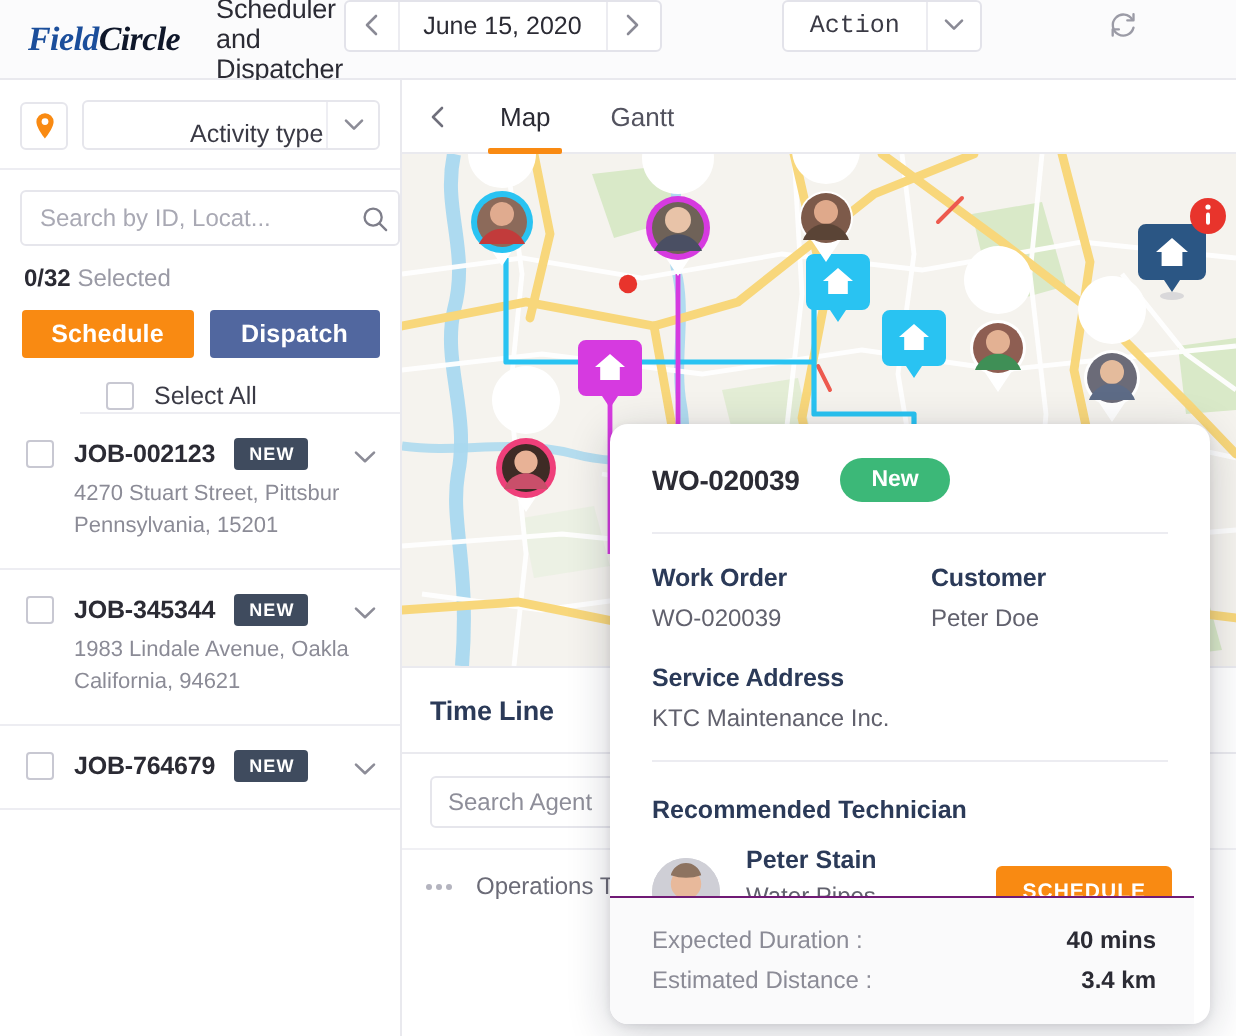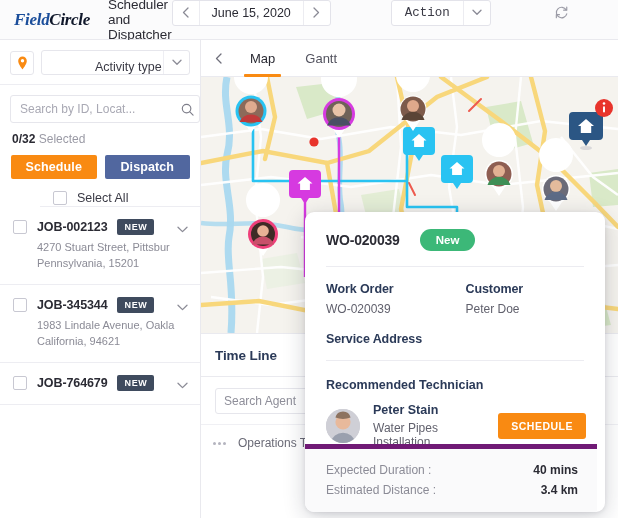--- a/index.html
+++ b/index.html
@@ -173,21 +173,21 @@
   .avatar { width:34px; height:34px; border-radius:50%; overflow:hidden;
     background:#cfcfd6; position:relative; flex:none; }
   .techtxt { margin-left:13px; }
   .techname { font-size:12.5px; font-weight:bold; color:#2b3a58; }
   .techrole { margin-top:4px; font-size:12px; color:#61616d; }
   .schedbtn { margin-left:auto; margin-right:19px; background:#f98a12; color:#fff;
     border:none; border-radius:3px; height:26px; padding:0 13px; cursor:pointer;
     font-size:10.5px; font-weight:bold; letter-spacing:0.5px;
     font-family:"Liberation Sans", sans-serif; }
   .pu-foot { position:absolute; left:0; bottom:0; width:292px; padding:14px 19px 15px 21px;
-    background:#fafafb; border-top:5px solid #701a75; }
+    background:#fafafb; border-top:1px solid #701a75; }
   .fline { display:flex; align-items:center; }
   .fline + .fline { margin-top:6px; }
   .flbl { font-size:12px; color:#8b8b96; }
   .fval { margin-left:auto; font-size:12px; color:#2b2b34; font-weight:bold; }
 </style>
 </head>
 <body>
 
 <div class="app">
 
@@ -516,20 +516,21 @@
           <div class="pu-val">WO-020039</div>
         </div>
         <div class="pu-col">
           <div class="pu-lbl">Customer</div>
           <div class="pu-val">Peter Doe</div>
         </div>
       </div>
 
       <div class="pu-sect">
         <div class="pu-lbl">Service Address</div>
+        <div class="pu-val">KTC Maintenance Inc.</div>
       </div>
 
       <div class="pu-div" style="margin-top:14px;"></div>
 
       <div class="pu-rec">Recommended Technician</div>
 
       <div class="techrow">
         <div class="avatar">
           <svg width="34" height="34" viewBox="0 0 34 34">
             <rect width="34" height="34" fill="#cfcfd6"></rect>

